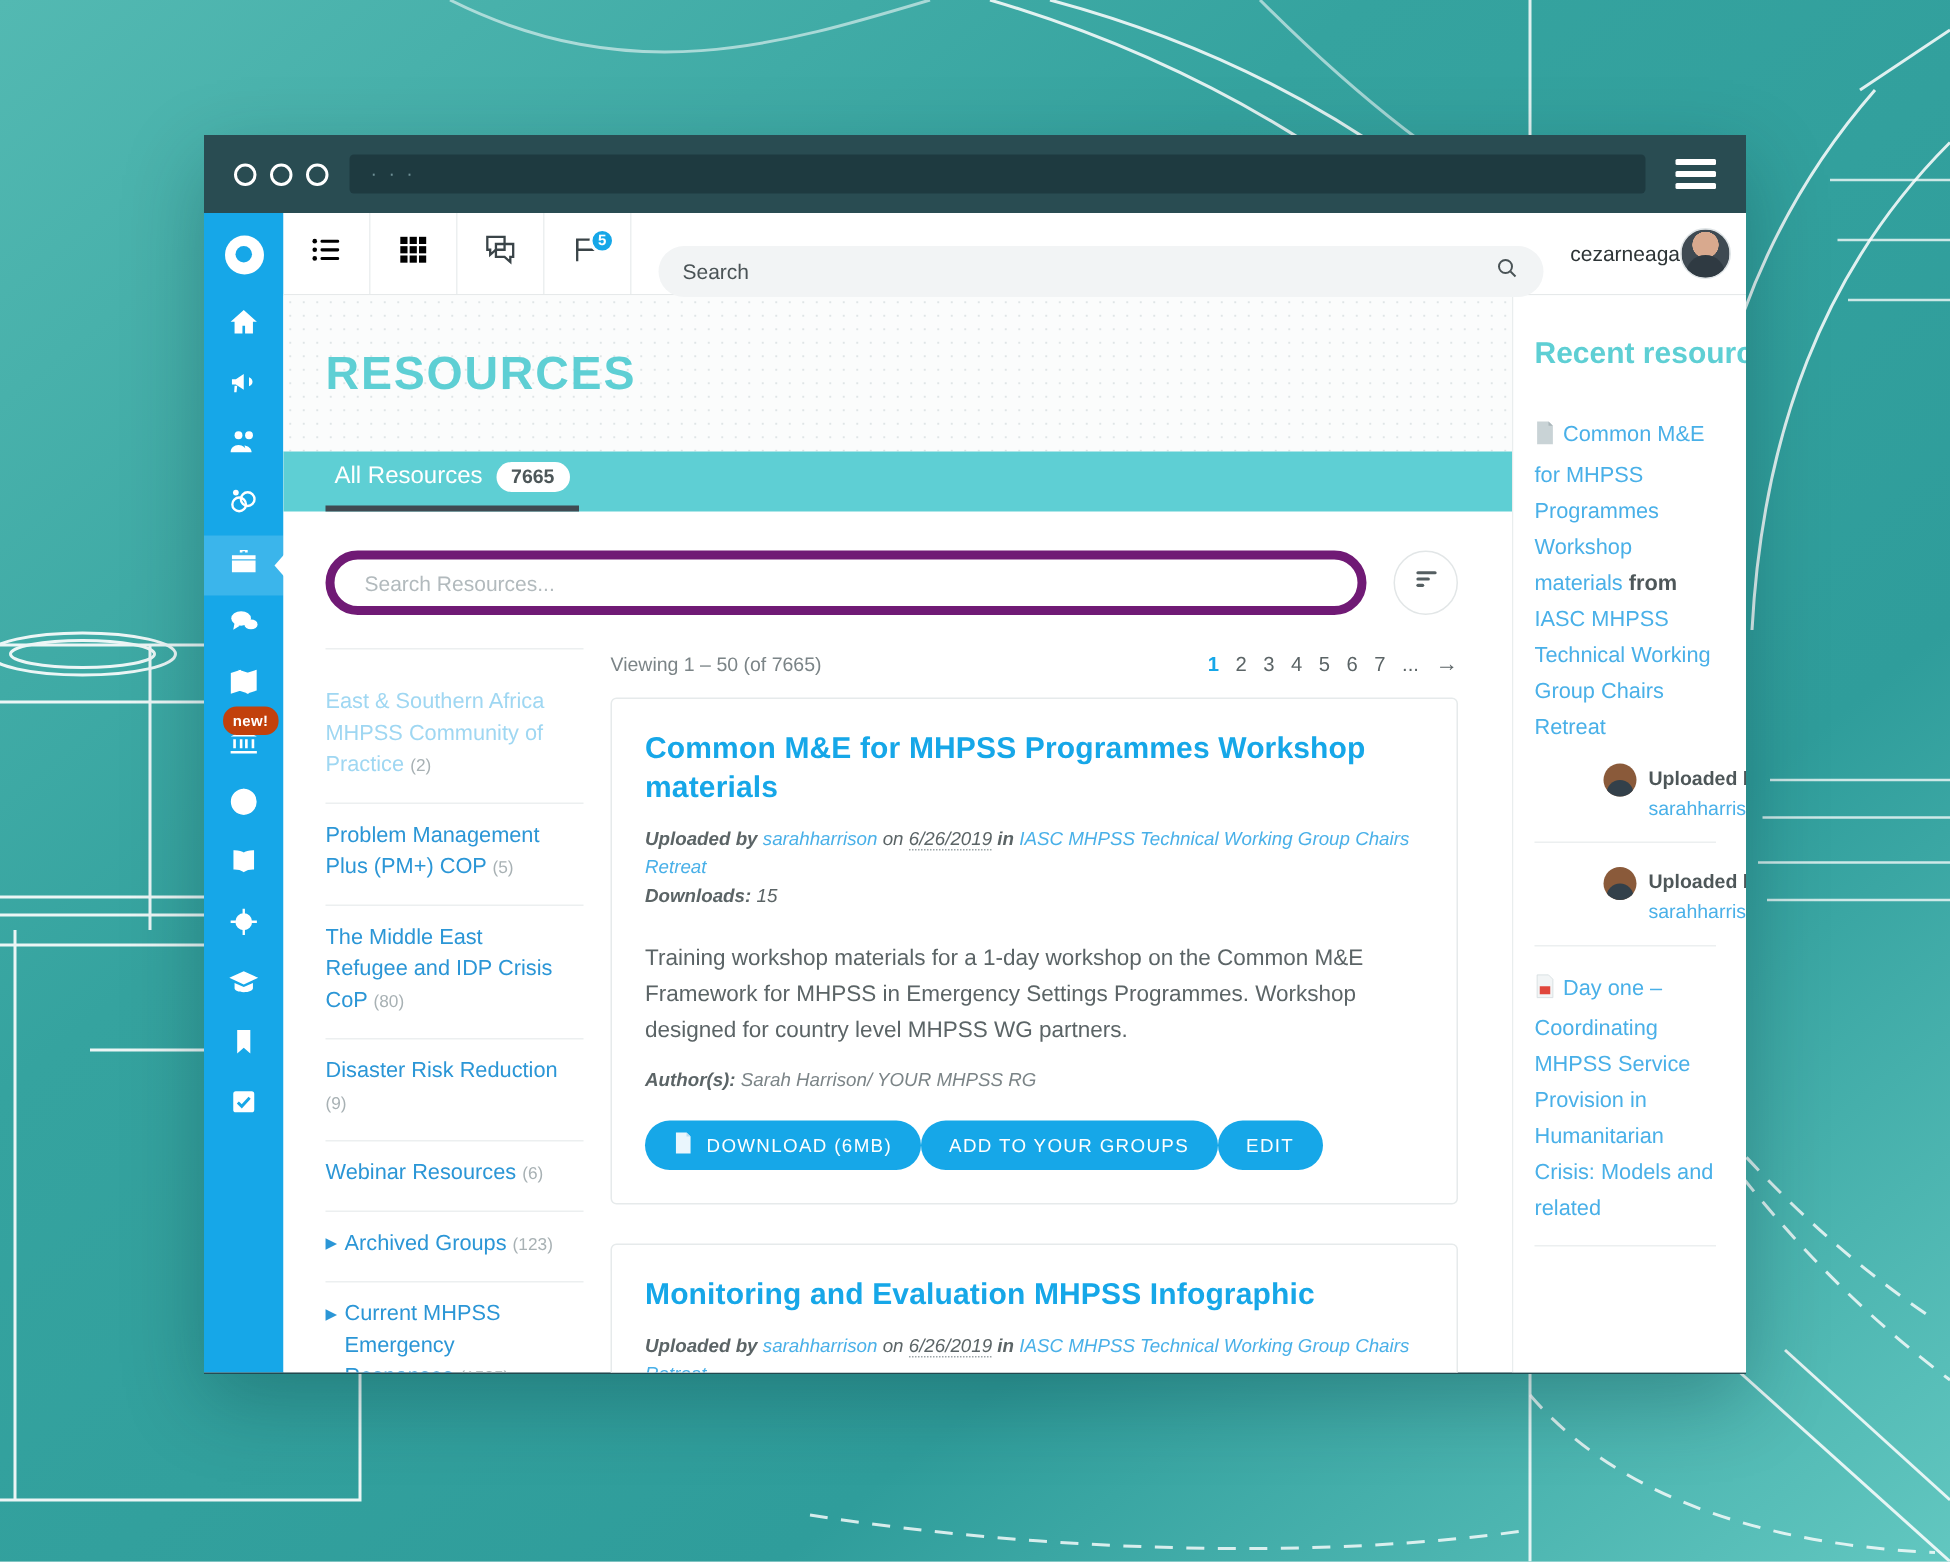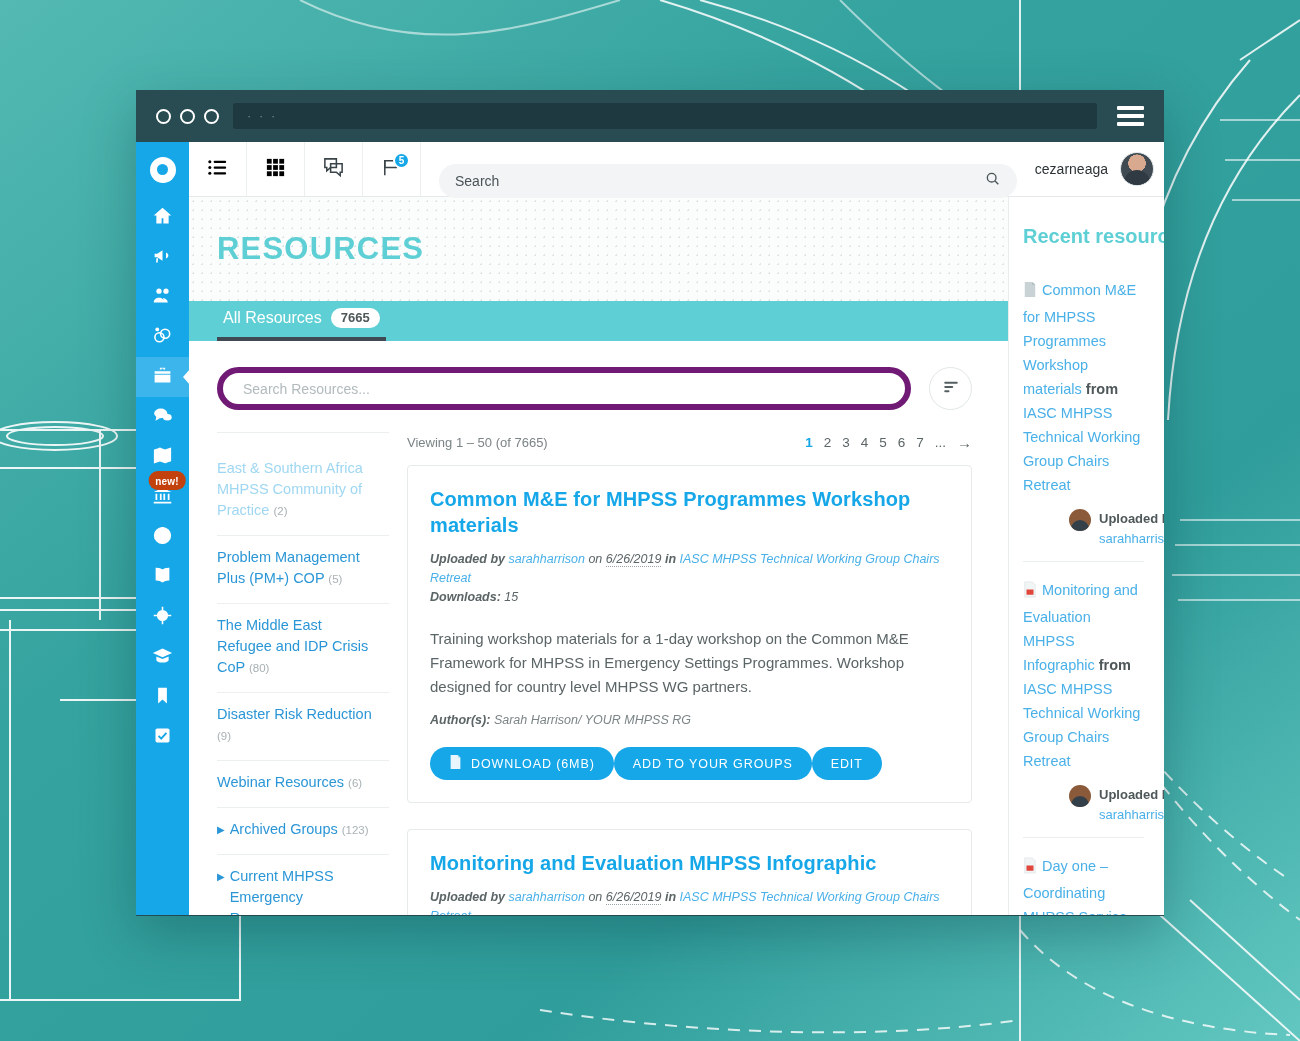--- a/index.html
+++ b/index.html
@@ -104,21 +104,21 @@
   .top-search {
     flex: 1; height: 34px; background: #f2f4f5; border-radius: 17px;
     display: flex; align-items: center; padding: 0 16px; position: relative;
   }
   .top-search input {
     flex: 1; border: none; background: transparent; outline: none;
     font-family: "Liberation Sans", sans-serif; font-size: 14px; color: #2d3436;
   }
   .top-search input::placeholder { color: #4a5356; }
   .top-search .mag { position: absolute; right: 16px; }
-  .user-area { display: flex; align-items: center; gap: 12px; padding-right: 10px; }
+  .user-area { display: flex; align-items: center; padding-right: 10px; }
   .user-name { font-size: 14px; color: #2d3436; }
   .avatar {
     width: 34px; height: 34px; border-radius: 50%;
     background: radial-gradient(circle at 50% 32%, #d8a98e 0 32%, #3f4a52 33% 100%);
     border: 1px solid #dfe4e6; overflow: hidden; position: relative;
   }
   .avatar::after {
     content: ""; position: absolute; left: 50%; top: 54%;
     transform: translateX(-50%);
     width: 26px; height: 22px; border-radius: 13px 13px 0 0;
@@ -673,30 +673,20 @@
               <span>IASC MHPSS Technical Working Group Chairs Retreat</span>
             </div>
             <div class="uploader">
               <span class="up-av"></span>
               <span class="up-txt"><b>Uploaded by</b>
                 <span>sarahharrison</span></span>
             </div>
           </div>
 
           <div class="recent-item">
-            <div class="recent-text">
-              <span class="file-ico">
-                <svg width="14" height="17" viewBox="0 0 24 28" fill="#ffffff">
-                    <path d="M3 1h13l5 5v21H3z" fill="#f2f5f6" stroke="#d6dee0"></path>
-                    <path d="M6 14h12v9H6z" fill="#e0463c"></path>
-                  </svg>
-              </span><span>Monitoring and Evaluation MHPSS Infographic</span>
-              <span class="from">from</span>
-              <span>IASC MHPSS Technical Working Group Chairs Retreat</span>
-            </div>
             <div class="uploader">
               <span class="up-av"></span>
               <span class="up-txt"><b>Uploaded by</b>
                 <span>sarahharrison</span></span>
             </div>
           </div>
 
           <div class="recent-item">
             <div class="recent-text">
               <span class="file-ico">

